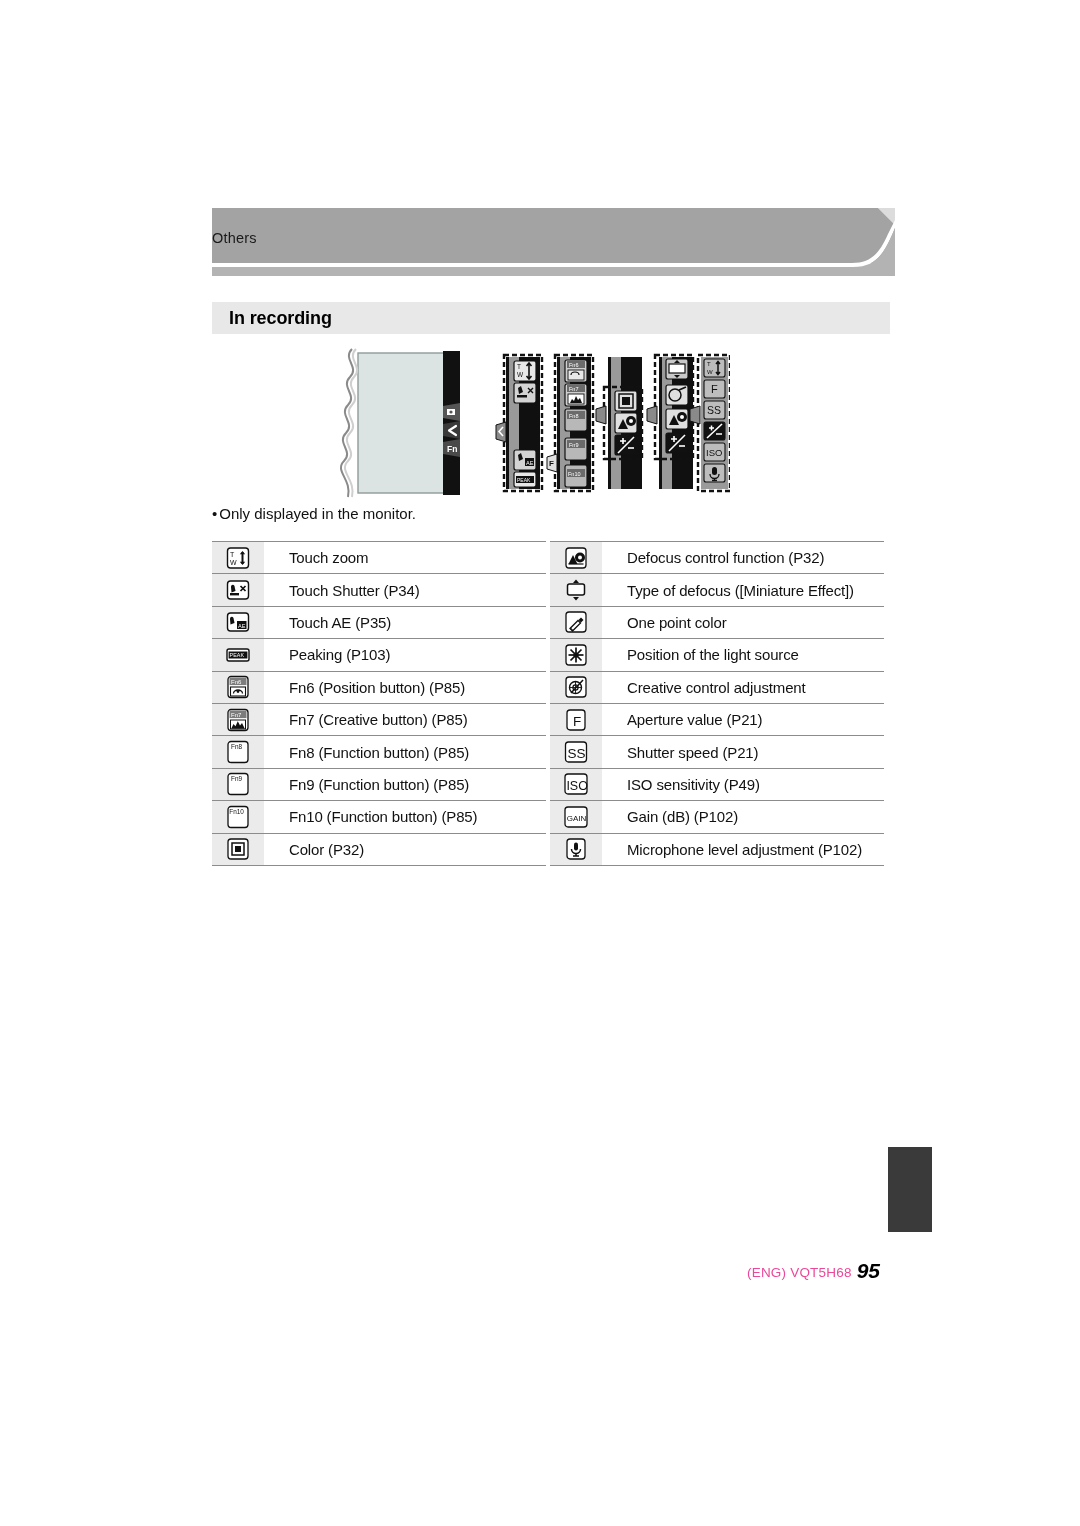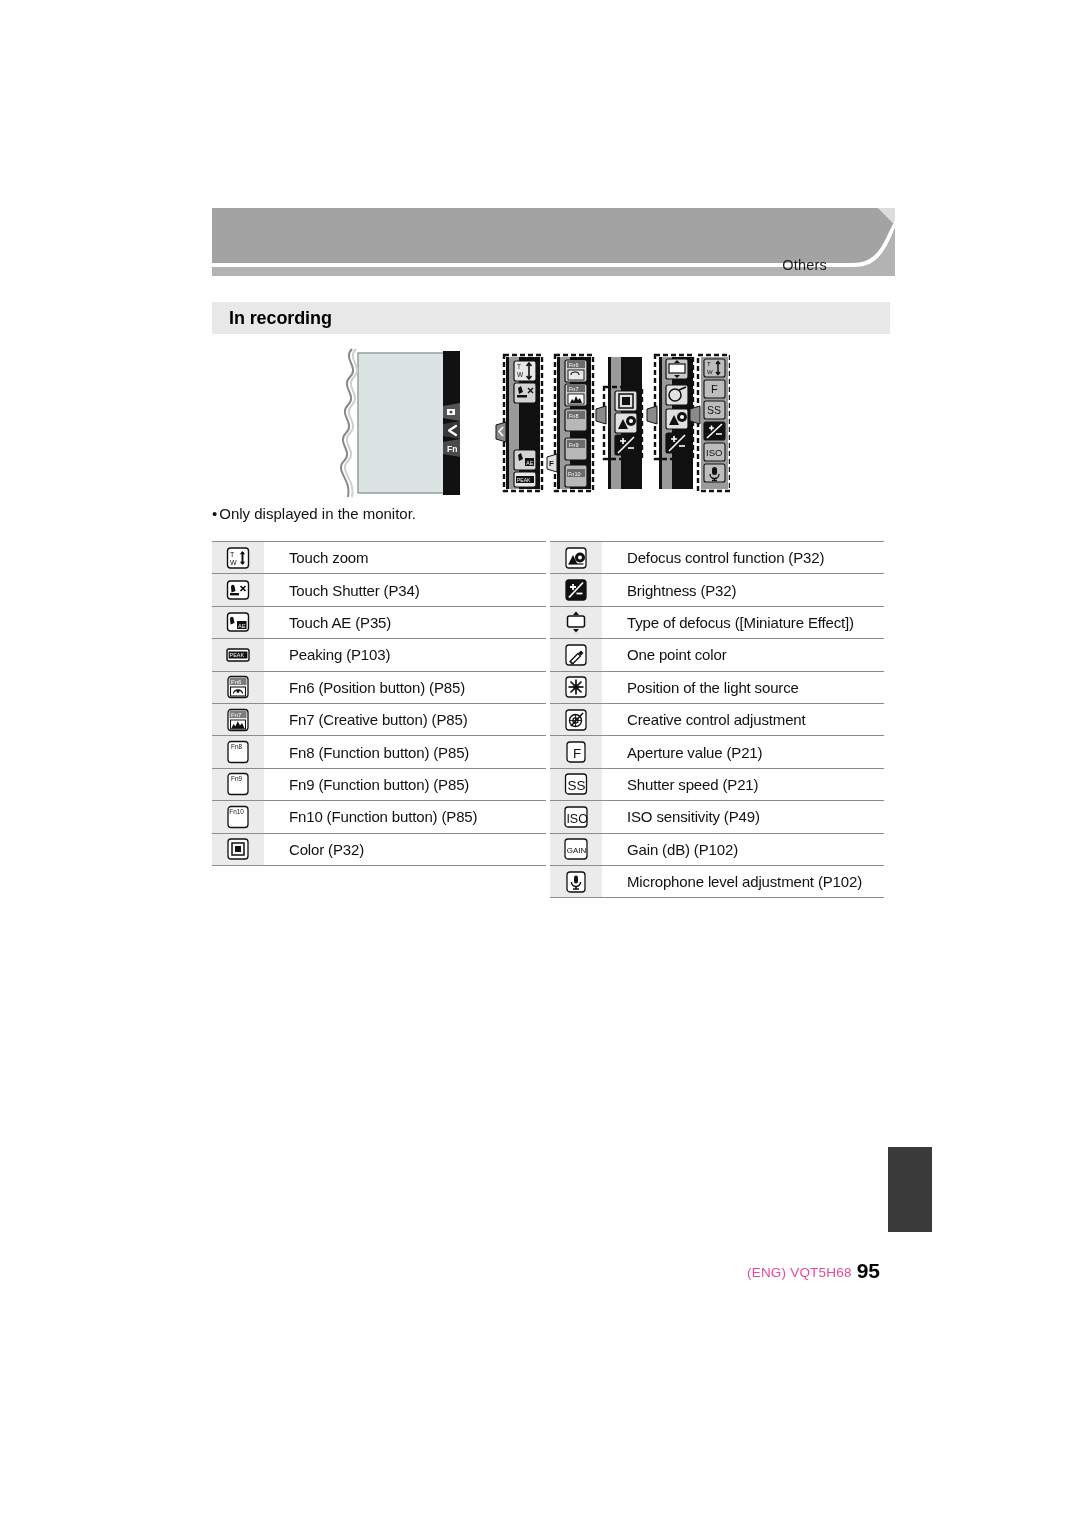--- a/index.html
+++ b/index.html
@@ -21,23 +21,23 @@
     position: absolute;
     left: 212px;
     top: 208px;
     width: 683px;
     height: 72px;
   }
   #header-band svg { display: block; }
   #header-chapter-label {
     position: absolute;
     left: 212px;
-    top: 257px;
+    top: 230px;
     width: 615px;
-    text-align: right;
+    text-align: left;
     font-size: 14.5px;
     color: #1a1a1a;
     letter-spacing: 0.2px;
   }
 
   
   #section-bar {
     position: absolute;
     left: 212px;
     top: 302px;
@@ -137,20 +137,21 @@
     color: #ec4899;
     letter-spacing: 0.2px;
   }
   #footer-page {
     font-size: 21px;
     font-weight: bold;
     color: #000;
     margin-left: 5px;
     position: relative;
     top: 1px;
+    font-style: italic;
   }
 </style>
 </head>
 <body>
 
 <div id="header-band">
   <svg width="683" height="72" viewBox="0 0 683 72">
 
     <path d="M666 0 L683 0 L683 17 Z" fill="#dcdcdc"></path>
 
@@ -504,33 +505,20 @@
           <svg width="26" height="26" viewBox="0 0 26 26">
             <rect x="3" y="3" width="20" height="20" rx="3" fill="#fff" stroke="#111" stroke-width="1.3"></rect>
             <path d="M5.5 19 L10 10 L14.5 19 Z" fill="#111"></path>
             <circle cx="17" cy="12.5" r="5" fill="#111"></circle>
             <circle cx="17" cy="12.5" r="2" fill="#fff"></circle>
             <path d="M5.5 19 h15" stroke="#111" stroke-width="1.2"></path>
           </svg>
         </span>
       </td>
       <td class="label-cell">Defocus control function (P32)</td>
-    </tr>
-    <tr>
-      <td class="icon-cell">
-        <span class="ic">
-          <svg width="26" height="26" viewBox="0 0 26 26">
-            <rect x="3" y="3" width="20" height="20" rx="3" fill="#111" stroke="#111" stroke-width="1.3"></rect>
-            <path d="M20 5.5 L6 20.5" stroke="#fff" stroke-width="1.8"></path>
-            <path d="M7 10 h6 M10 7 v6" stroke="#fff" stroke-width="1.8"></path>
-            <path d="M13.5 16.5 h6" stroke="#fff" stroke-width="1.8"></path>
-          </svg>
-        </span>
-      </td>
-      <td class="label-cell">Brightness (P32)</td>
     </tr>
     <tr>
       <td class="icon-cell">
         <span class="ic">
           <svg width="26" height="26" viewBox="0 0 26 26">
             <path d="M13 2.5 L10 6 h6 Z" fill="#111"></path>
             <rect x="4.5" y="7" width="17" height="11" rx="2" fill="#fff" stroke="#111" stroke-width="1.5"></rect>
             <path d="M13 23.5 L10 20 h6 Z" fill="#111"></path>
           </svg>
         </span>

